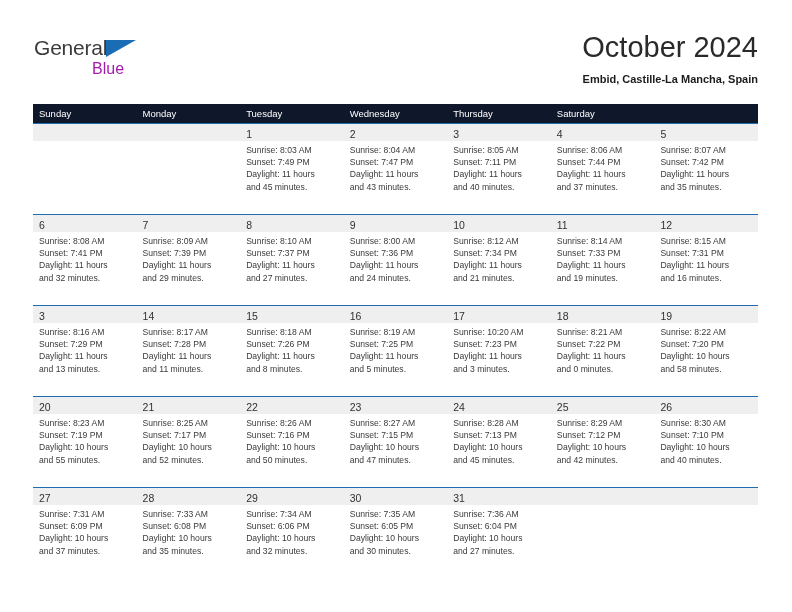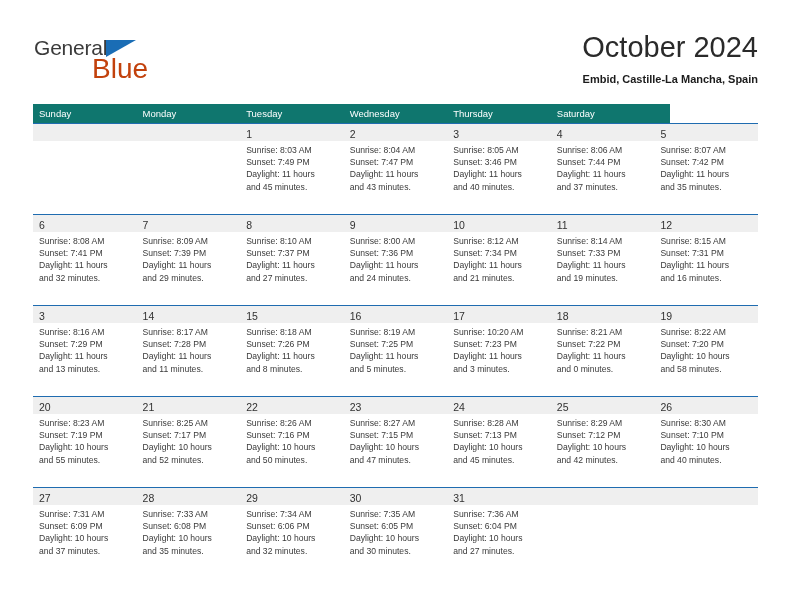--- a/index.html
+++ b/index.html
@@ -47,22 +47,22 @@
     top: 4px;
     width: 0;
     height: 0;
     border-left: 30px solid #1a6db5;
     border-bottom: 17px solid transparent;
   }
   #logo-blue {
     position: absolute;
     left: 58px;
     top: 21px;
-    font-size: 28px;
-    color: #c2410c;
+    font-size: 16px;
+    color: #a21caf;
     line-height: 24px;
     font-family: "Liberation Sans", sans-serif;
   }
 
   #title-block {
     position: absolute;
     right: 34px;
     top: 30px;
     text-align: right;
   }
@@ -85,23 +85,23 @@
   
   #calendar {
     position: absolute;
     left: 33px;
     top: 104px;
     width: 725px;
   }
 
   #weekday-header {
     display: flex;
-    width: 637px;
+    width: 725px;
     height: 19px;
-    background: #0f766e;
+    background: #0f172a;
   }
   .weekday-cell {
     width: 103.571px;
     height: 19px;
     line-height: 19px;
     color: #ffffff;
     font-size: 9.5px;
     padding-left: 6px;
     box-sizing: border-box;
     white-space: nowrap;
@@ -192,21 +192,21 @@
             <div class="info-line">Sunrise: 8:04 AM</div>
             <div class="info-line">Sunset: 7:47 PM</div>
             <div class="info-line">Daylight: 11 hours</div>
             <div class="info-line">and 43 minutes.</div>
           </div>
         </div>
         <div class="day-cell">
           <div class="day-number-band"><span class="day-number">3</span></div>
           <div class="day-info">
             <div class="info-line">Sunrise: 8:05 AM</div>
-            <div class="info-line">Sunset: 3:46 PM</div>
+            <div class="info-line">Sunset: 7:11 PM</div>
             <div class="info-line">Daylight: 11 hours</div>
             <div class="info-line">and 40 minutes.</div>
           </div>
         </div>
         <div class="day-cell">
           <div class="day-number-band"><span class="day-number">4</span></div>
           <div class="day-info">
             <div class="info-line">Sunrise: 8:06 AM</div>
             <div class="info-line">Sunset: 7:44 PM</div>
             <div class="info-line">Daylight: 11 hours</div>

